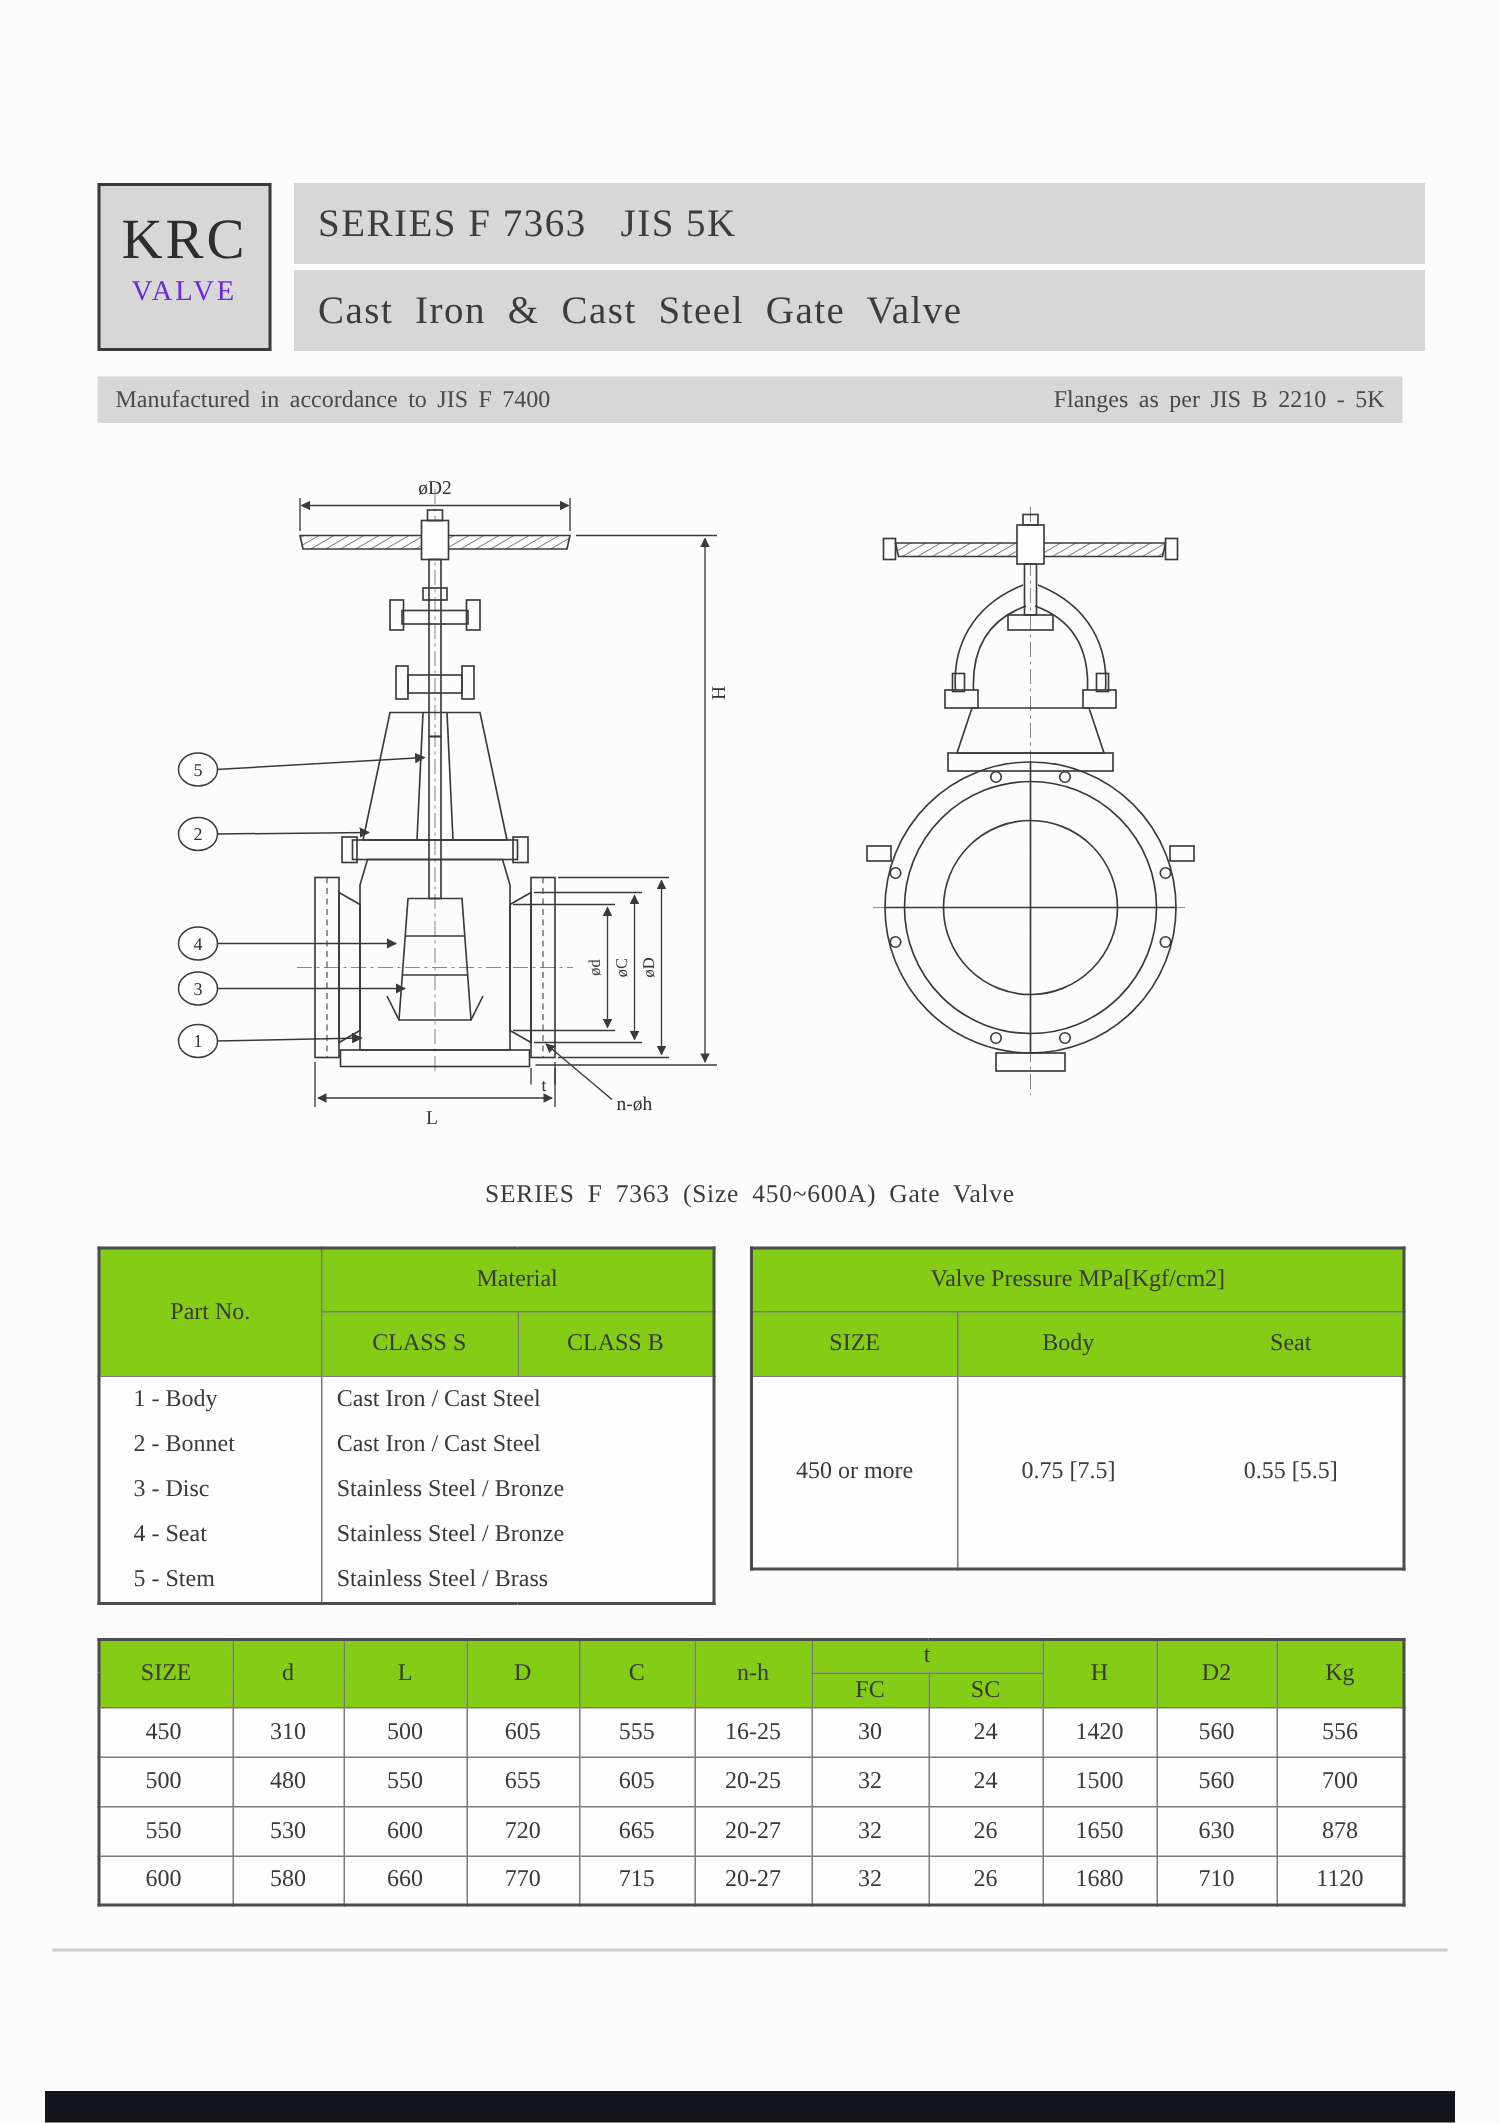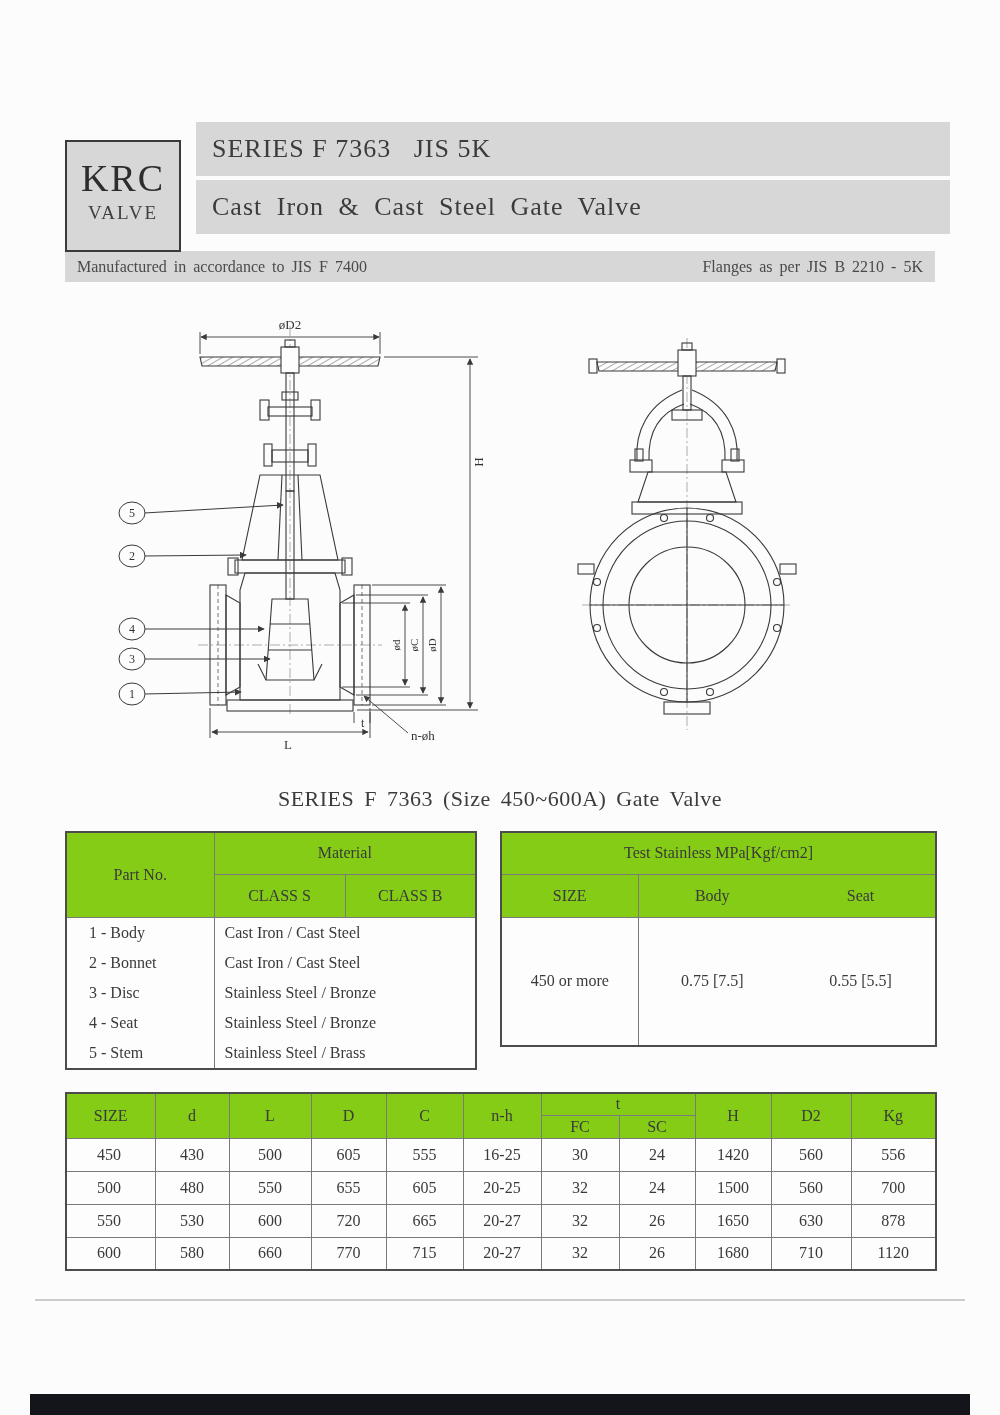--- a/index.html
+++ b/index.html
@@ -10,24 +10,24 @@
     font-family:"Liberation Serif", serif;
     color:#3a3a3a;
     overflow:hidden;
   }
   .abs { position:absolute; }
 
   
   .header { left:65px; top:122px; width:870px; height:112px; }
   .logo-box {
     position:absolute; left:0; top:0; width:116px; height:112px;
-    background:#d7d7d7; border:2px solid #3a3a3a; text-align:center; z-index:2;margin-top:18px;
+    background:#d7d7d7; border:2px solid #3a3a3a; text-align:center; z-index:2;
   }
   .logo-main { font-size:38px; letter-spacing:2px; margin-top:14px; color:#2d2d2d; }
-  .logo-sub  { font-size:19px; letter-spacing:2px; margin-top:2px; color:#404040; }
+  .logo-sub  { font-size:19px; letter-spacing:2px; margin-top:2px; color:#6d28d9; }
   .band {
     position:absolute; left:116px; width:754px; height:54px;
     background:#d7d7d7; display:flex; align-items:center;
     padding-left:16px; font-size:26px; color:#3c3c3c; white-space:pre;margin-left:15px;
   }
   .band1 { top:0; letter-spacing:1px; }
   .band2 { top:58px; word-spacing:7px; letter-spacing:1px; }
 
   
   .banner {
@@ -36,21 +36,21 @@
     padding:0 12px; font-size:16px; color:#4a4a4a; word-spacing:3px;
   }
 
   
   .drawing-left  { left:80px;  top:312px; }
   .drawing-right { left:552px; top:330px; }
   svg text { font-family:"Liberation Serif", serif; fill:#333; stroke:none; }
 
   .caption {
     left:0; top:786px; width:1000px; text-align:center;
-    font-size:22px; color:#3c3c3c; word-spacing:4px; letter-spacing:0.5px;
+    font-size:17px; color:#3c3c3c; word-spacing:4px; letter-spacing:0.5px;
   }
 
   
   table { position:absolute; border-collapse:collapse; table-layout:fixed; background:#fdfdfd; }
   td {
     border:1px solid #7a7a7a; font-size:16px; color:#3a3a3a;
     text-align:center; vertical-align:middle;
   }
   .hdr { background:#84cc16; }
   table { border:2px solid #4c4c4c; }
@@ -318,21 +318,21 @@
   </table>
 
 <table class="pressure-table">
   <colgroup>
       <col style="width:137px">
       <col style="width:148px">
       <col style="width:150px">
     </colgroup>
   <tbody>
       <tr style="height:42px">
-    <td colspan="3" class="hdr">Test Stainless MPa[Kgf/cm2]</td>
+    <td colspan="3" class="hdr">Valve Pressure MPa[Kgf/cm2]</td>
   </tr>
   <tr style="height:43px">
     <td class="hdr">SIZE</td>
     <td class="hdr no-r">Body</td>
     <td class="hdr no-l">Seat</td>
   </tr>
   <tr style="height:129px">
     <td>450 or more</td>
     <td class="no-r">0.75 [7.5]</td>
     <td class="no-l">0.55 [5.5]</td>
@@ -366,21 +366,21 @@
     <td rowspan="2" class="hdr">H</td>
     <td rowspan="2" class="hdr">D2</td>
     <td rowspan="2" class="hdr">Kg</td>
   </tr>
   <tr style="height:23px">
     <td class="hdr">FC</td>
     <td class="hdr">SC</td>
   </tr>
   <tr style="height:33px">
     <td class="left">450</td>
-    <td>430</td>
+    <td>310</td>
     <td>500</td>
     <td>605</td>
     <td>555</td>
     <td>16-25</td>
     <td>30</td>
     <td>24</td>
     <td>1420</td>
     <td>560</td>
     <td>556</td>
   </tr>

